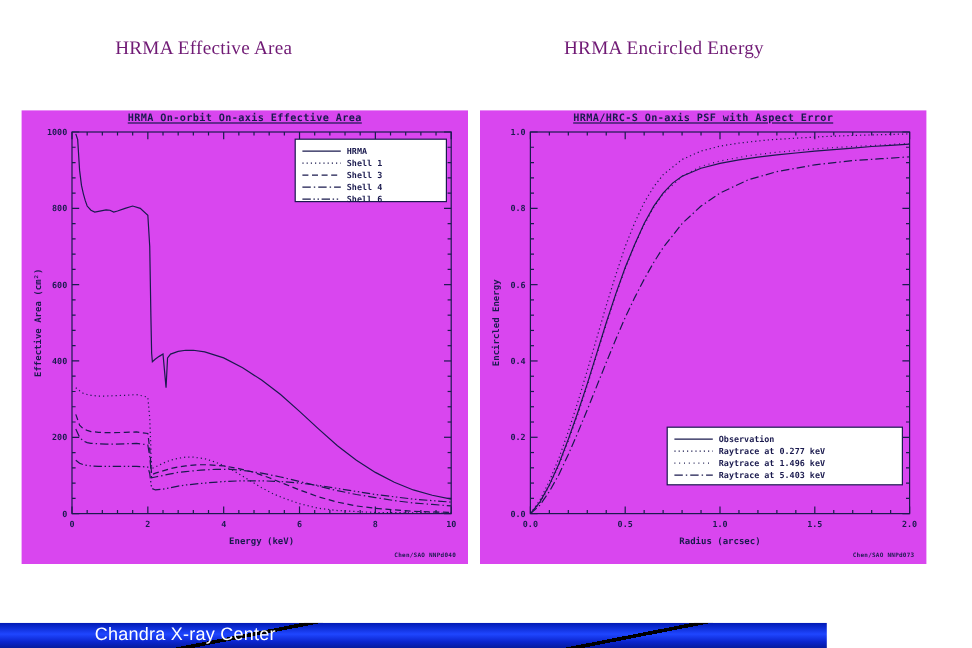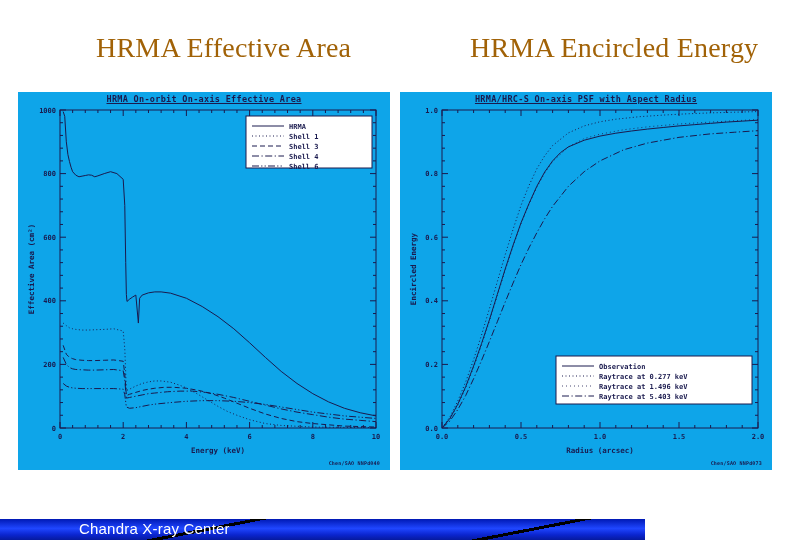--- a/index.html
+++ b/index.html
@@ -13,33 +13,33 @@
     height: 540px;
     position: relative;
     overflow: hidden;
     font-family: "Liberation Serif", "DejaVu Serif", serif;
   }
 
   
   .slide-title {
     position: absolute;
     font-family: "Liberation Serif", "DejaVu Serif", serif;
-    font-size: 28px;
+    font-size: 16px;
     font-weight: 400;
-    color: #a16207;
+    color: #701a75;
     white-space: nowrap;
     letter-spacing: 0.2px;
   }
   #title-left  { left: 96px;  top: 32px; }
   #title-right { left: 447px; top: 32px; margin-left: 23px; }
 
   
   .figure {
     position: absolute;
-    background: #0ea5e9;
+    background: #d946ef;
   }
   #figure-left  { left: 18px;  top: 92px; width: 372px; height: 378px; }
   #figure-right { left: 400px; top: 92px; width: 372px; height: 378px; }
 
   .fig-title {
     position: absolute;
     left: 0; right: 0;
     top: 2px;
     text-align: center;
     font-family: "DejaVu Sans Mono", "Liberation Mono", monospace;
@@ -90,20 +90,21 @@
   .legend-box { fill: #ffffff; stroke: #1a1a4e; stroke-width: 1; }
 
   
   #footer-banner {
     position: absolute;
     left: 0;
     bottom: 0;
     width: 645px;
     height: 21px;
     overflow: hidden;
+    padding-left: 44px;
   }
   #footer-banner .stripe-bg {
     position: absolute;
     left: 0; top: 0;
     width: 810px; height: 21px;
     background:
       repeating-linear-gradient(
         -11deg,
         #000000 0px, #000000 3px,
         rgba(0,0,0,0) 3px, rgba(0,0,0,0) 62px
@@ -271,21 +272,21 @@
       <text x="271" y="56.5" text-anchor="start" class="legend-label">Shell 3</text>
       <line x1="234" y1="64" x2="266" y2="64" class="curve" stroke-dasharray="7,2.5,1.2,2.5"></line>
       <text x="271" y="66.5" text-anchor="start" class="legend-label">Shell 4</text>
       <line x1="234" y1="74" x2="266" y2="74" class="curve" stroke-dasharray="7,2.2,1.2,2.2,1.2,2.2"></line>
       <text x="271" y="76.5" text-anchor="start" class="legend-label">Shell 6</text>
     </svg>
   <div class="fig-stamp">Chen/SAO NNPd040</div>
 </div>
 
 <div class="figure" id="figure-right">
-  <div class="fig-title">HRMA/HRC-S On-axis PSF with Aspect Radius</div>
+  <div class="fig-title">HRMA/HRC-S On-axis PSF with Aspect Error</div>
   <svg class="plot-svg" id="svg-right" width="372" height="378">
       <rect x="42" y="18" width="316" height="318" class="frame"></rect>
       <line x1="42" y1="336" x2="42" y2="330" class="tickln"></line>
       <line x1="42" y1="18" x2="42" y2="24" class="tickln"></line>
       <line x1="57.8" y1="336" x2="57.8" y2="333" class="tickln"></line>
       <line x1="57.8" y1="18" x2="57.8" y2="21" class="tickln"></line>
       <line x1="73.6" y1="336" x2="73.6" y2="333" class="tickln"></line>
       <line x1="73.6" y1="18" x2="73.6" y2="21" class="tickln"></line>
       <line x1="89.4" y1="336" x2="89.4" y2="333" class="tickln"></line>
       <line x1="89.4" y1="18" x2="89.4" y2="21" class="tickln"></line>

